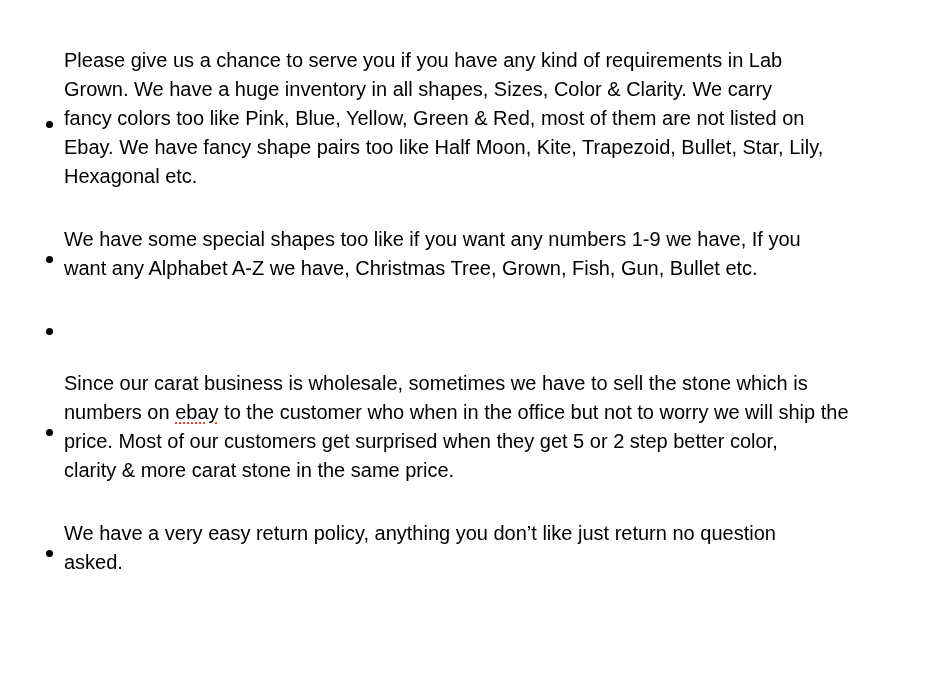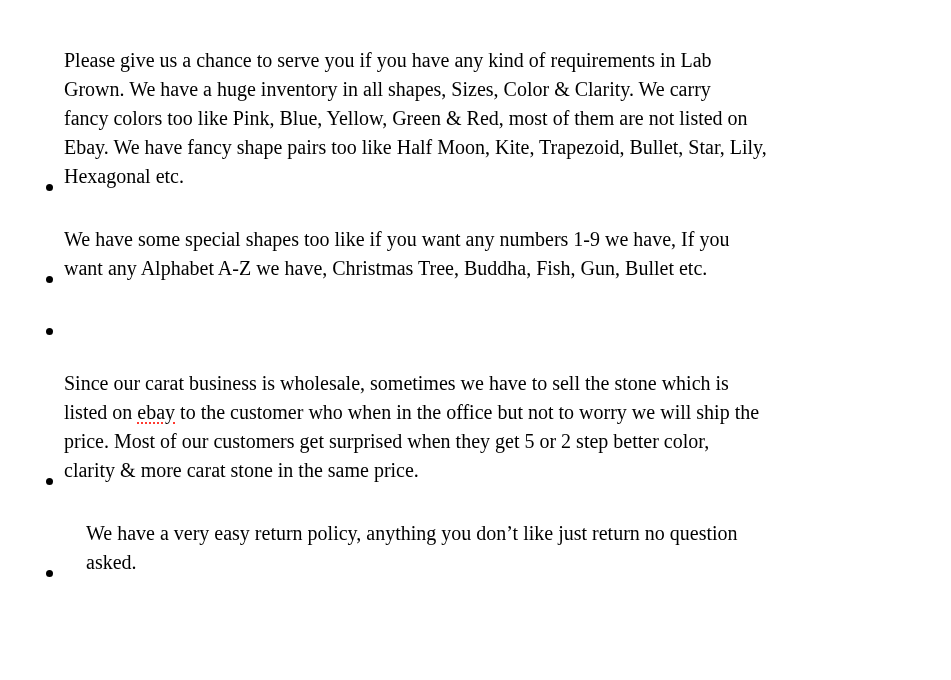--- a/index.html
+++ b/index.html
@@ -12,25 +12,24 @@
     font-family: "Liberation Sans", sans-serif;
     font-size: 20px;
     line-height: 29px;
     overflow: hidden;
   }
   .doc {
     padding: 46px 18px 0 46px;
   }
   .bullet-item {
     display: flex;
-    align-items: flex-end;
+    align-items: center;
     margin-bottom: 34px;
-    font-family: Liberation Serif, serif;
   }
-  .bullet-item:last-child { margin-bottom: 15px; gap: 22px; }
+  .bullet-item:last-child { margin-bottom: 15px; }
   .marker {
     flex: none;
     width: 7px;
     height: 7px;
     border-radius: 50%;
     background: #000000;
     margin-top: 11px;
     margin-right: 11px;
   }
   .lines { flex: 1 1 auto; }
@@ -57,35 +56,35 @@
       <div class="line">fancy colors too like Pink, Blue, Yellow, Green &amp; Red, most of them are not listed on</div>
       <div class="line">Ebay. We have fancy shape pairs too like Half Moon, Kite, Trapezoid, Bullet, Star, Lily,</div>
       <div class="line">Hexagonal etc.</div>
     </div>
   </div>
 
   <div class="bullet-item">
     <span class="marker"></span>
     <div class="lines">
       <div class="line">We have some special shapes too like if you want any numbers 1-9 we have, If you</div>
-      <div class="line">want any Alphabet A-Z we have, Christmas Tree, Buddha, Fish, Gun, Bullet etc.</div>
+      <div class="line">want any Alphabet A-Z we have, Christmas Tree, Grown, Fish, Gun, Bullet etc.</div>
     </div>
   </div>
 
   <div class="bullet-item">
     <span class="marker"></span>
     <div class="lines">
     </div>
   </div>
 
   <div class="bullet-item">
     <span class="marker"></span>
     <div class="lines">
       <div class="line">Since our carat business is wholesale, sometimes we have to sell the stone which is</div>
-      <div class="line"><span>listed on </span><span class="misspelled">ebay</span><span> to the customer who when in the office but not to worry we will ship the</span></div>
+      <div class="line"><span>numbers on </span><span class="misspelled">ebay</span><span> to the customer who when in the office but not to worry we will ship the</span></div>
       <div class="line">price. Most of our customers get surprised when they get 5 or 2 step better color,</div>
       <div class="line">clarity &amp; more carat stone in the same price.</div>
     </div>
   </div>
 
   <div class="bullet-item">
     <span class="marker"></span>
     <div class="lines">
       <div class="line">We have a very easy return policy, anything you don’t like just return no question</div>
       <div class="line">asked.</div>

